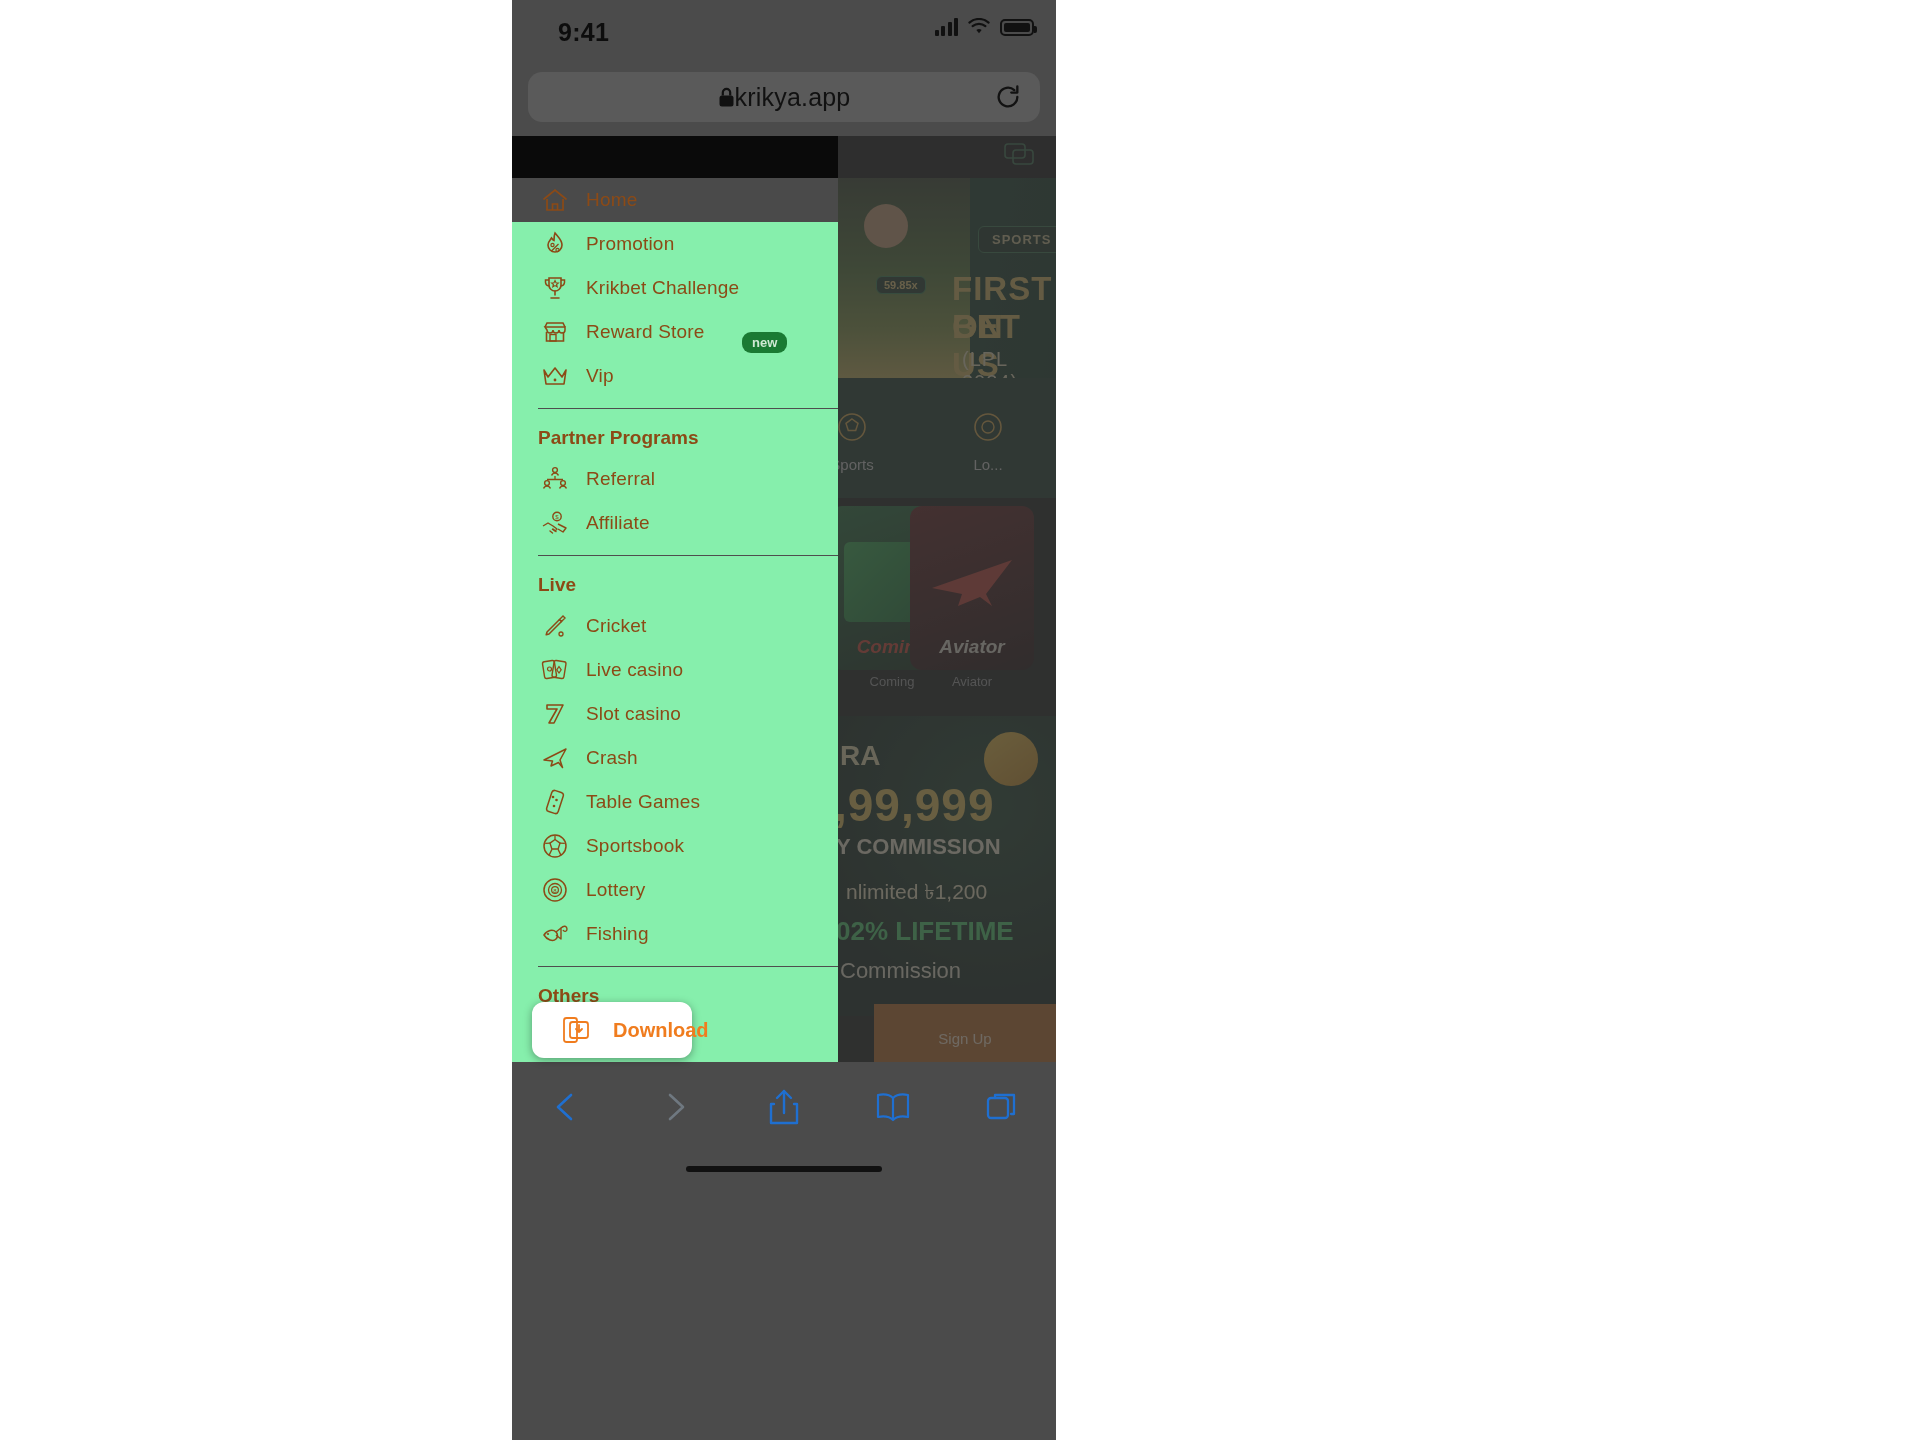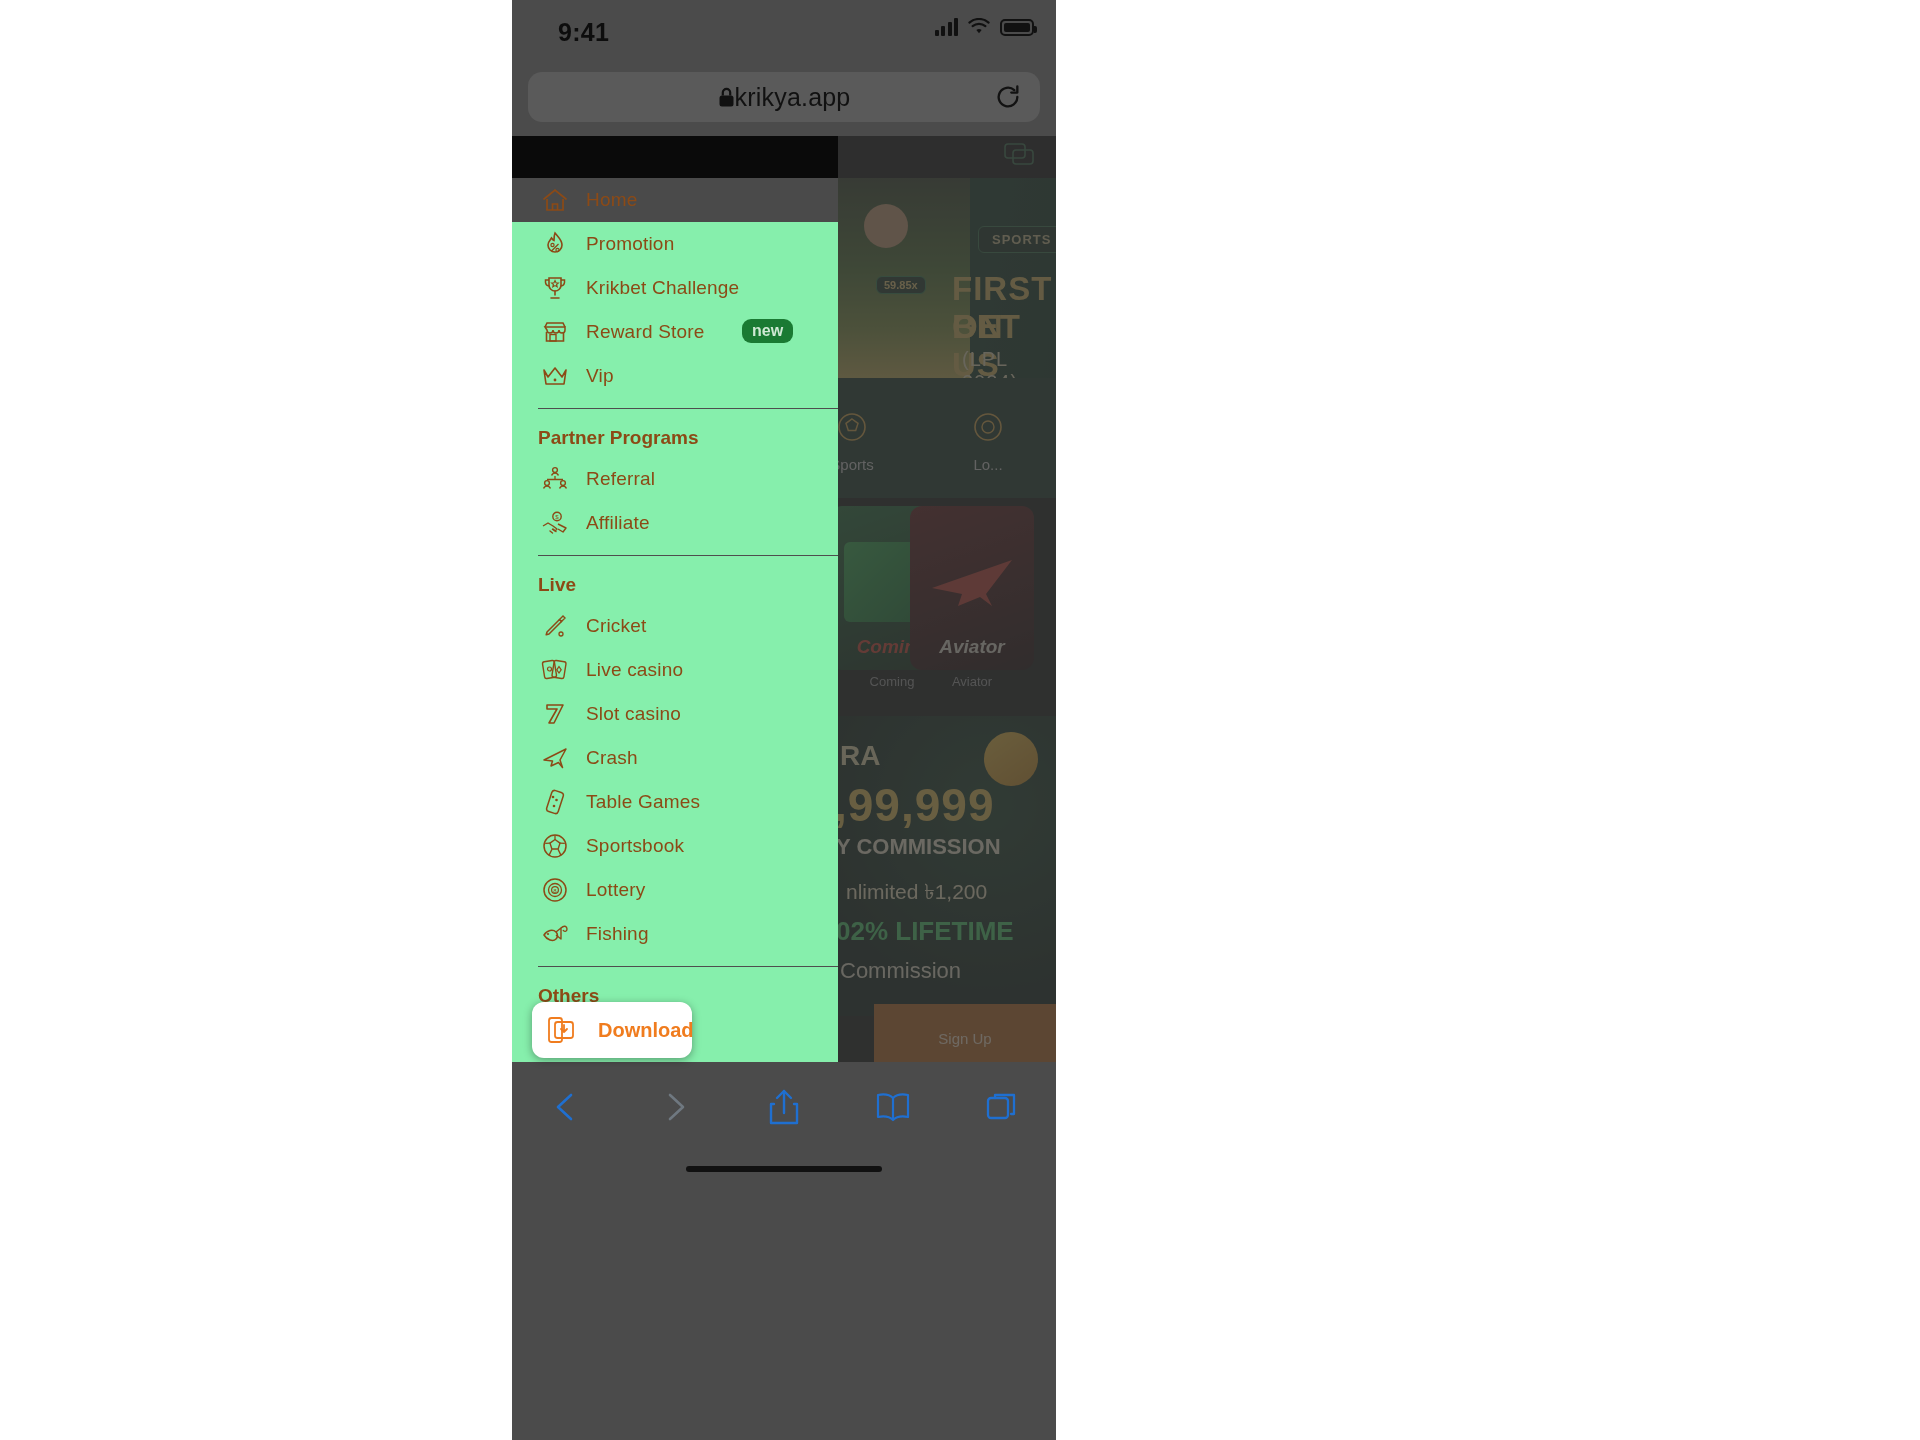--- a/index.html
+++ b/index.html
@@ -177,37 +177,37 @@
   }
   .mi.active{ background:#4a4a4a; }
   .mi-ico{
     width:34px; height:30px; margin-right:14px;
     display:flex; align-items:center; justify-content:center;
     color:#8c4a16;
   }
   .mi-ico svg{ display:block; }
   .mi-lbl{ font-size:19px; color:#8c4a16; letter-spacing:.2px; }
   .badge-new{
-    position:absolute; left:230px; top:9px;
+    position:absolute; left:230px; top:22px;
     background:#1a7a33; color:#cfe9d4;
-    font-size:16px; font-weight:bold;
+    font-size:13px; font-weight:bold;
     padding:3px 10px; border-radius:9px;
   }
   .sec-head{
     font-size:19px; font-weight:bold; color:#8c4a16;
     padding:18px 0 8px 26px;
   }
   .sep{ height:1px; background:#4e4e4e; margin:10px 0 0 26px; }
 
   
   #dl-highlight{
     position:absolute; left:20px; top:1002px;
     width:160px; height:56px;
     background:#ffffff; border-radius:12px;
-    display:flex; align-items:center; padding-left:14px;
+    display:flex; align-items:center; padding-left:29px;
     box-shadow:0 2px 8px rgba(0,0,0,.35);
     z-index:40;
   }
   #dl-highlight .mi-ico{ color:#f07c1e; }
   #dl-lbl{ font-size:20px; color:#f07c1e; font-weight:bold; margin-left:8px; }
 
   
   #bottombar{
     position:absolute; left:0; top:1062px; width:544px; height:378px;
     background:#4b4b4b;

